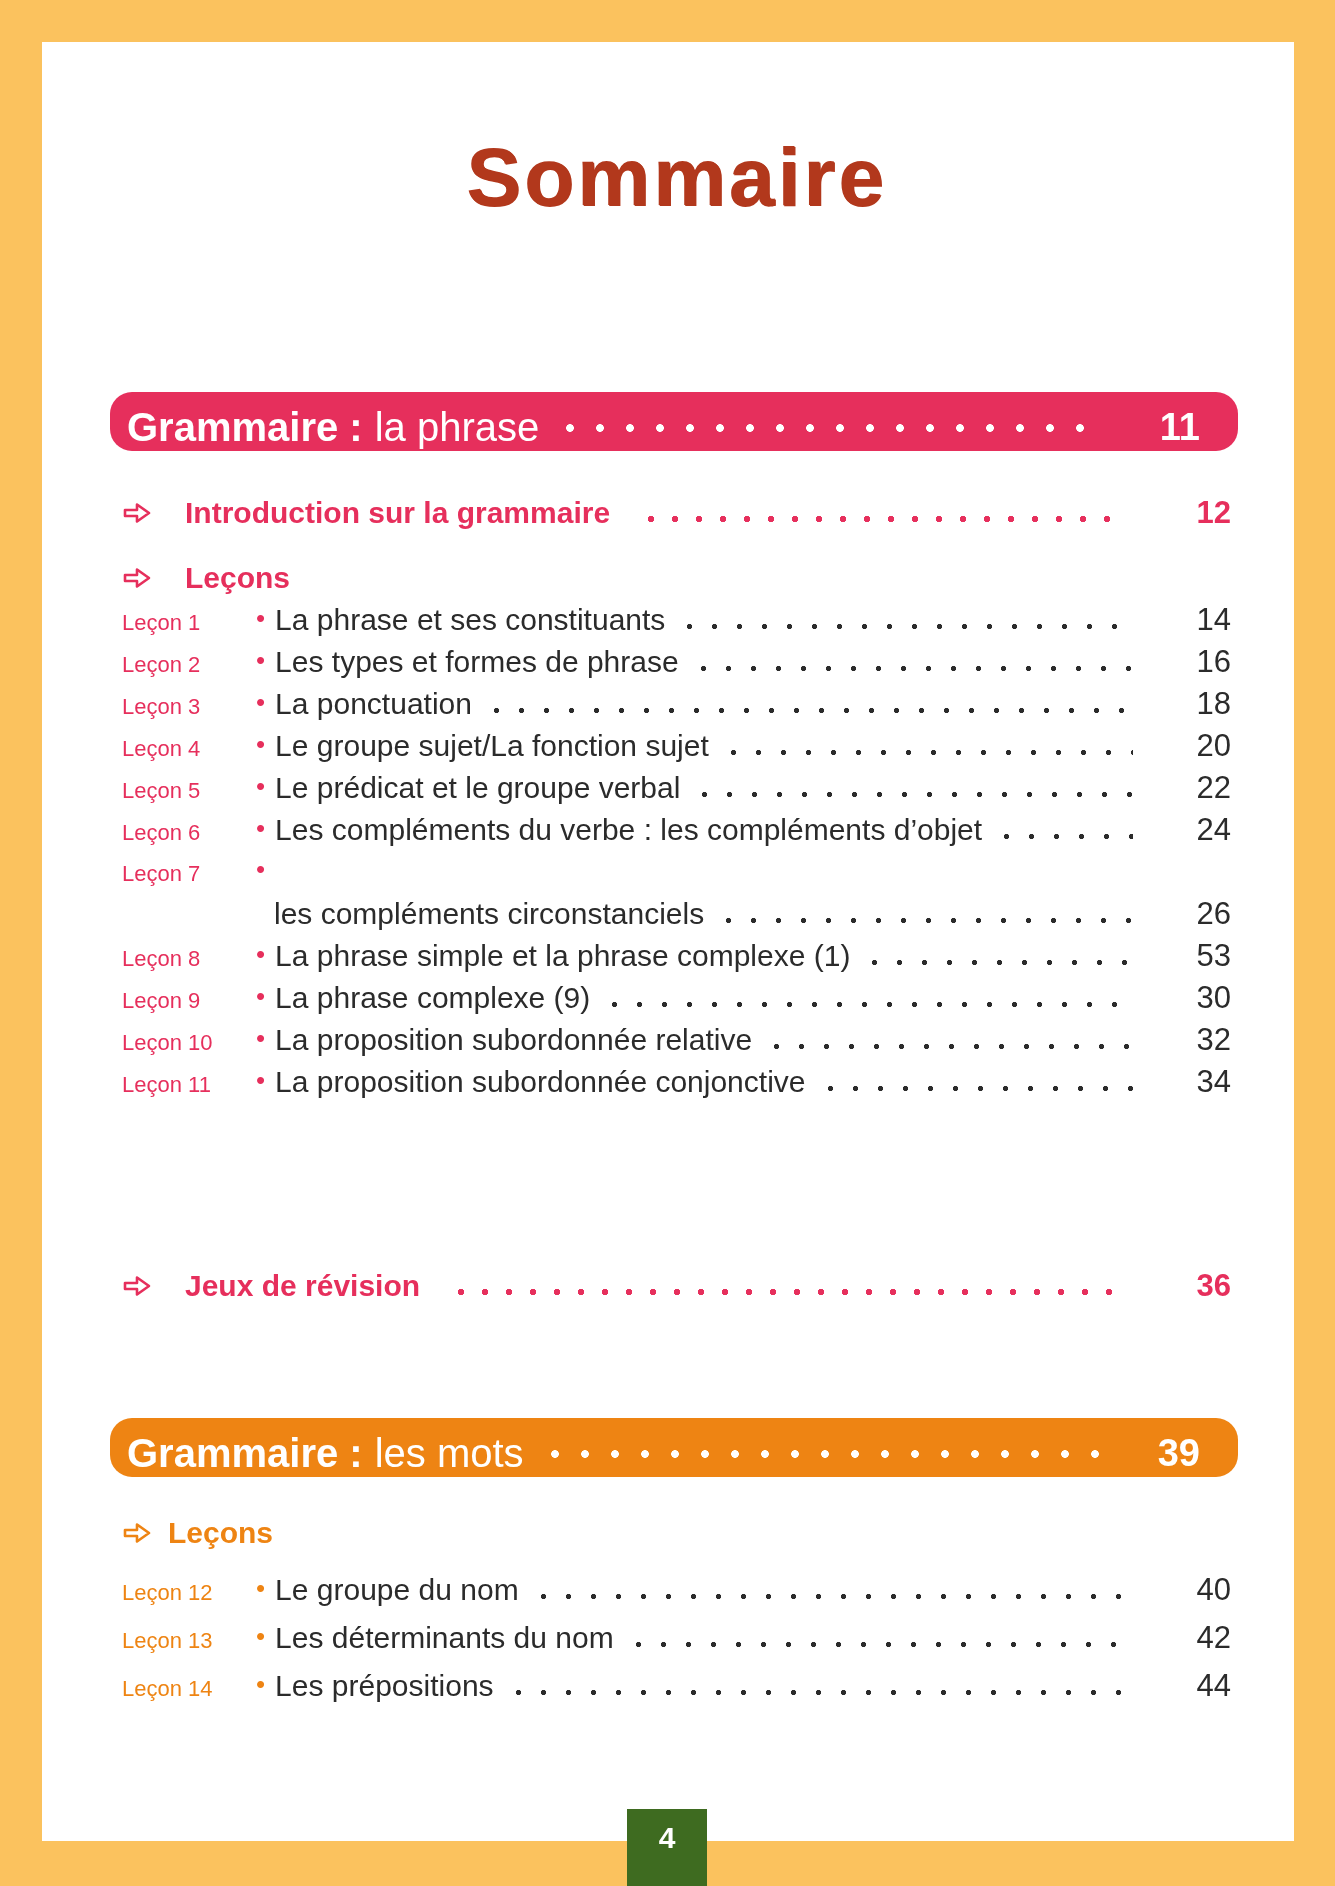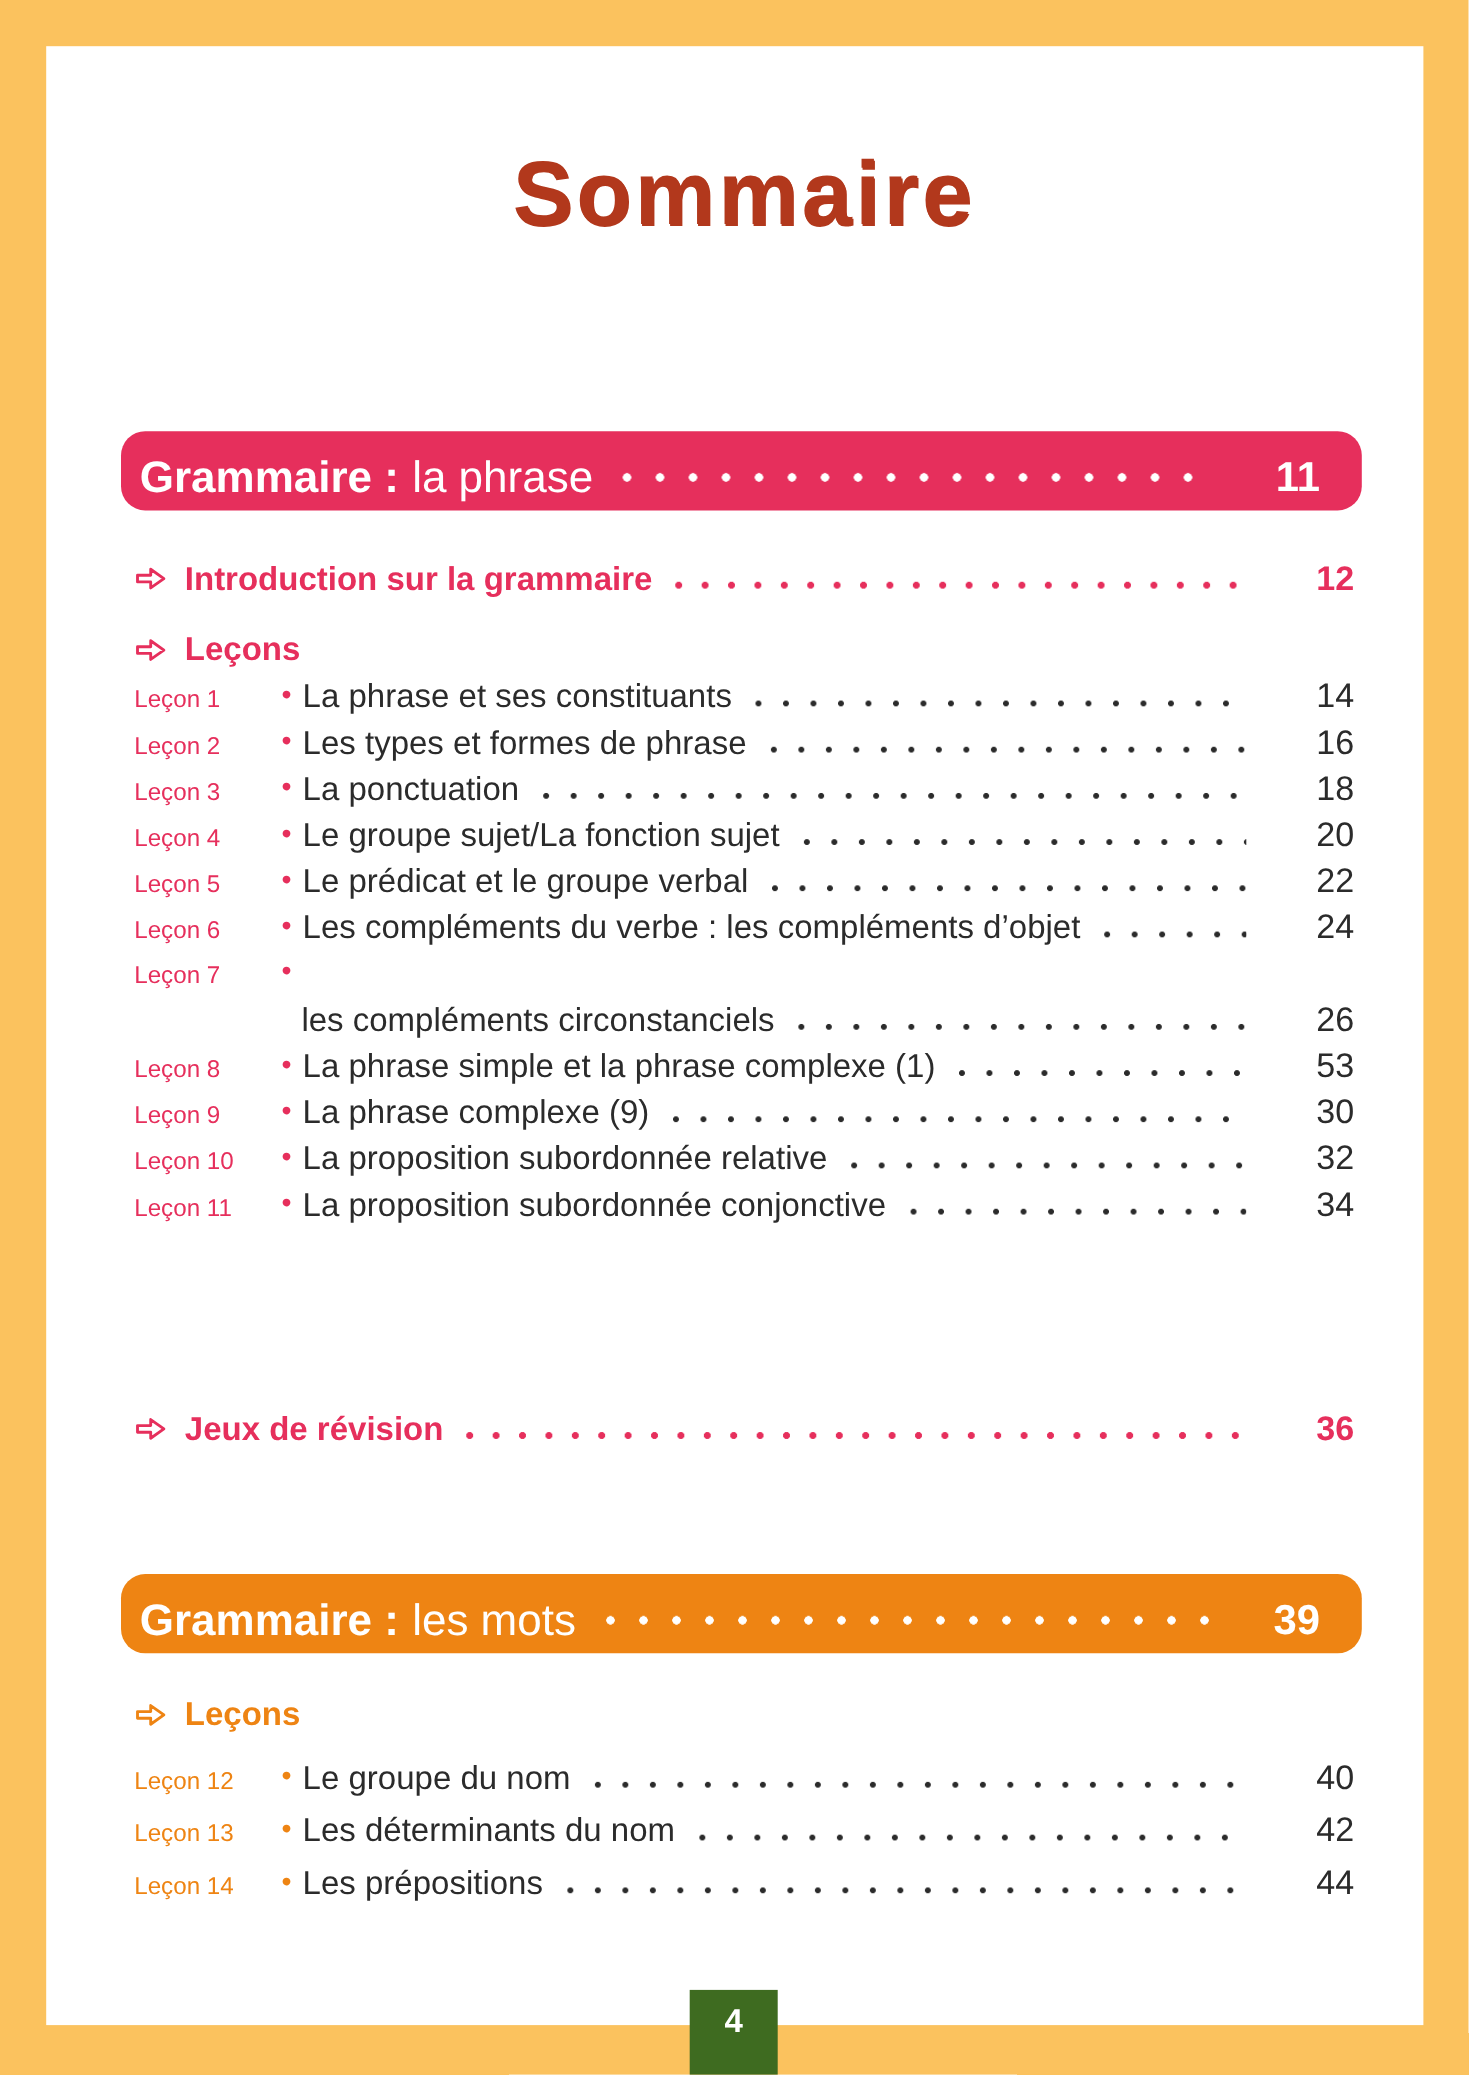--- a/index.html
+++ b/index.html
@@ -27,21 +27,21 @@
     line-height:86px;
     font-weight:700;
     letter-spacing:3px;
     color:#b2381c;
     text-shadow:1px 1px 0 #b2381c;
   }
   
   .banner {
     margin-left:-12px;
     margin-right:-7px;
-    height:72px;
+    height:59px;
     border-radius:22px;
     display:flex;
     align-items:center;
     padding:12px 38px 0 17px;
     color:#fff;
   }
   .banner.pink { background:#e62f5c; margin-top:172px; }
   .banner.orange { background:#ee8413; margin-top:111px; }
   .banner .b-bold { font-weight:700; font-size:40px; white-space:nowrap; }
   .banner .b-reg  { font-weight:400; font-size:40px; white-space:nowrap; margin-left:12px; }
@@ -61,21 +61,21 @@
     margin:0 12px 0 12px;
     background-image:radial-gradient(circle, #2b2b2b 2.4px, rgba(0,0,0,0) 2.9px);
     background-size:25px 7px;
     background-repeat:repeat-x;
     background-position:left bottom;
   }
   .page-num { flex:none; min-width:86px; text-align:right; }
   .row .page-num { font-size:31px; color:#2b2b2b; }
   
   .accent-row { font-weight:700; font-size:30px; }
-  .accent-row.pink-text { color:#e62f5c; }
+  .accent-row.pink-text { color:#e62f5c;gap:17px; }
   .accent-row.orange-text { color:#ee8413; }
   .accent-row .leader {
     background-image:radial-gradient(circle, #e62f5c 2.9px, rgba(0,0,0,0) 3.4px);
     background-size:24px 8px; height:8px;
   }
   .accent-row .page-num { color:#e62f5c; font-weight:700; font-size:31px; }
   .banner .leader {
     background-image:radial-gradient(circle, #ffffff 3.6px, rgba(255,255,255,0) 4.1px);
     background-size:30px 10px; height:10px;
     margin:0 14px 0 16px;

